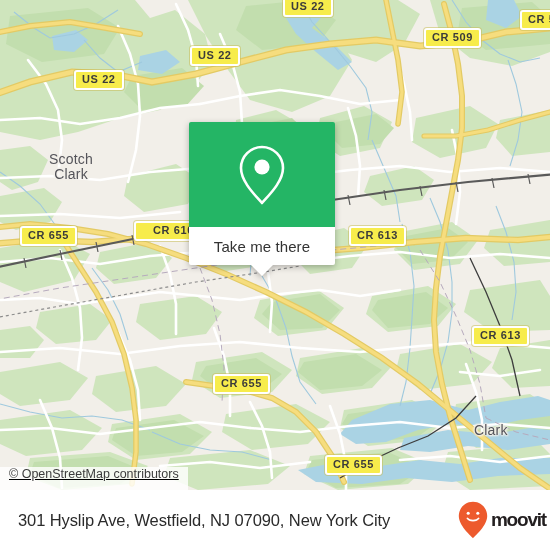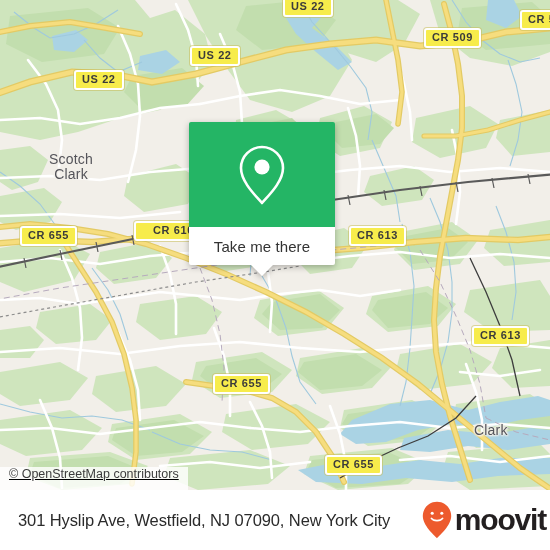--- a/index.html
+++ b/index.html
@@ -152,21 +152,21 @@
     white-space: nowrap;
   }
   #footer .brand {
     display: flex;
     align-items: center;
     gap: 3px;
   }
   #footer .brand .word {
     color: #231f20;
     font-family: "Liberation Sans", sans-serif;
-    font-size: 30px;
+    font-size: 19px;
     font-weight: bold;
     letter-spacing: -1.2px;
     line-height: 30px;
   }
 </style>
 </head>
 <body>
 
 <div id="app">
 

